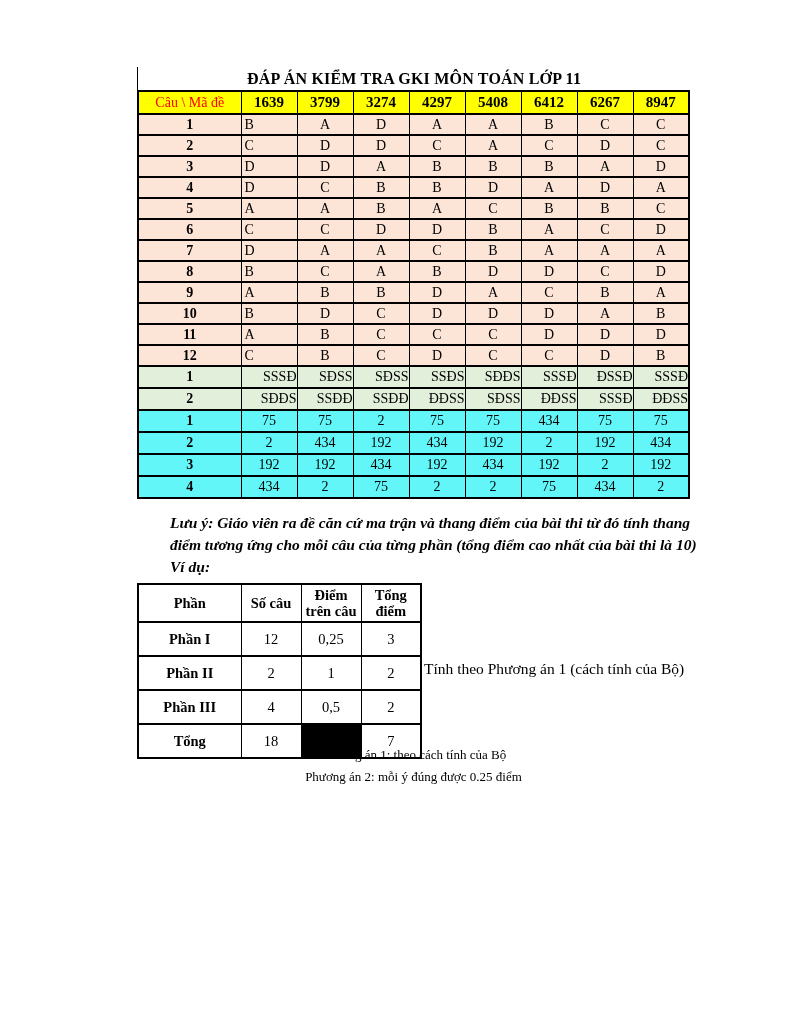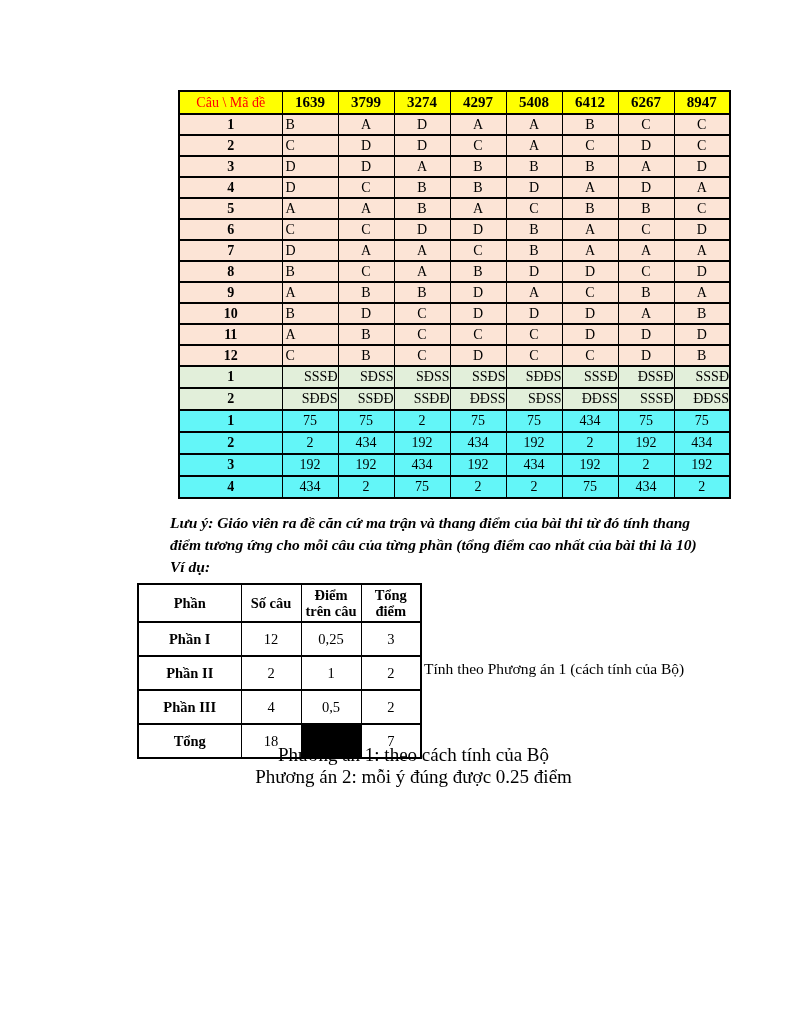--- a/index.html
+++ b/index.html
@@ -14,21 +14,21 @@
     overflow:hidden;
   }
   
   .title-block{
     position:absolute;left:137px;top:67px;width:553px;height:23px;
     border-left:1px solid var(--ink);
     display:flex;align-items:center;justify-content:center;
     font-weight:bold;font-size:16px;letter-spacing:.2px;
   }
   
-  .answer-table-wrap{position:absolute;left:137px;top:90px;margin-left:41px;}
+  .answer-table-wrap{position:absolute;left:137px;top:90px;}
   table{border-collapse:collapse;}
   .answer-table{border:2px solid var(--ink);}
   .answer-table th,.answer-table td{
     border:1px solid var(--ink);border-top-width:2px;border-bottom-width:2px;
     font-size:14px;text-align:center;vertical-align:middle;
     overflow:hidden;white-space:nowrap;
   }
   .answer-table thead th{background:var(--yellow);height:23px;}
   .answer-table thead th.corner{color:var(--red);font-weight:normal;font-size:14px;}
   .answer-table thead th.code{font-weight:bold;font-size:15px;}
@@ -51,28 +51,29 @@
     font-size:14.5px;text-align:center;vertical-align:middle;background:var(--paper);
   }
   .score-table thead th{height:36px;font-weight:bold;line-height:16px;padding:2px;}
   .score-table tbody tr{height:34px;}
   .score-table tbody th{font-weight:bold;}
   .score-table td.black{background:var(--ink);}
   
   .side-note{position:absolute;left:424px;top:660px;font-size:15.5px;}
   .footer-block{
     position:absolute;left:137px;top:744px;width:553px;
-    text-align:center;font-size:19px;line-height:22px;
+    text-align:center;font-size:13px;line-height:22px;
   }
 </style>
 </head>
 <body>
 
 <div class="page">
 
+  <div class="title-block">ĐÁP ÁN KIỂM TRA GKI MÔN TOÁN LỚP 11</div>
 
   <div class="answer-table-wrap">
     <table class="answer-table">
       <colgroup>
         <col style="width:103px">
         <col style="width:56px">
           <col style="width:56px">
           <col style="width:56px">
           <col style="width:56px">
         <col style="width:56px">

